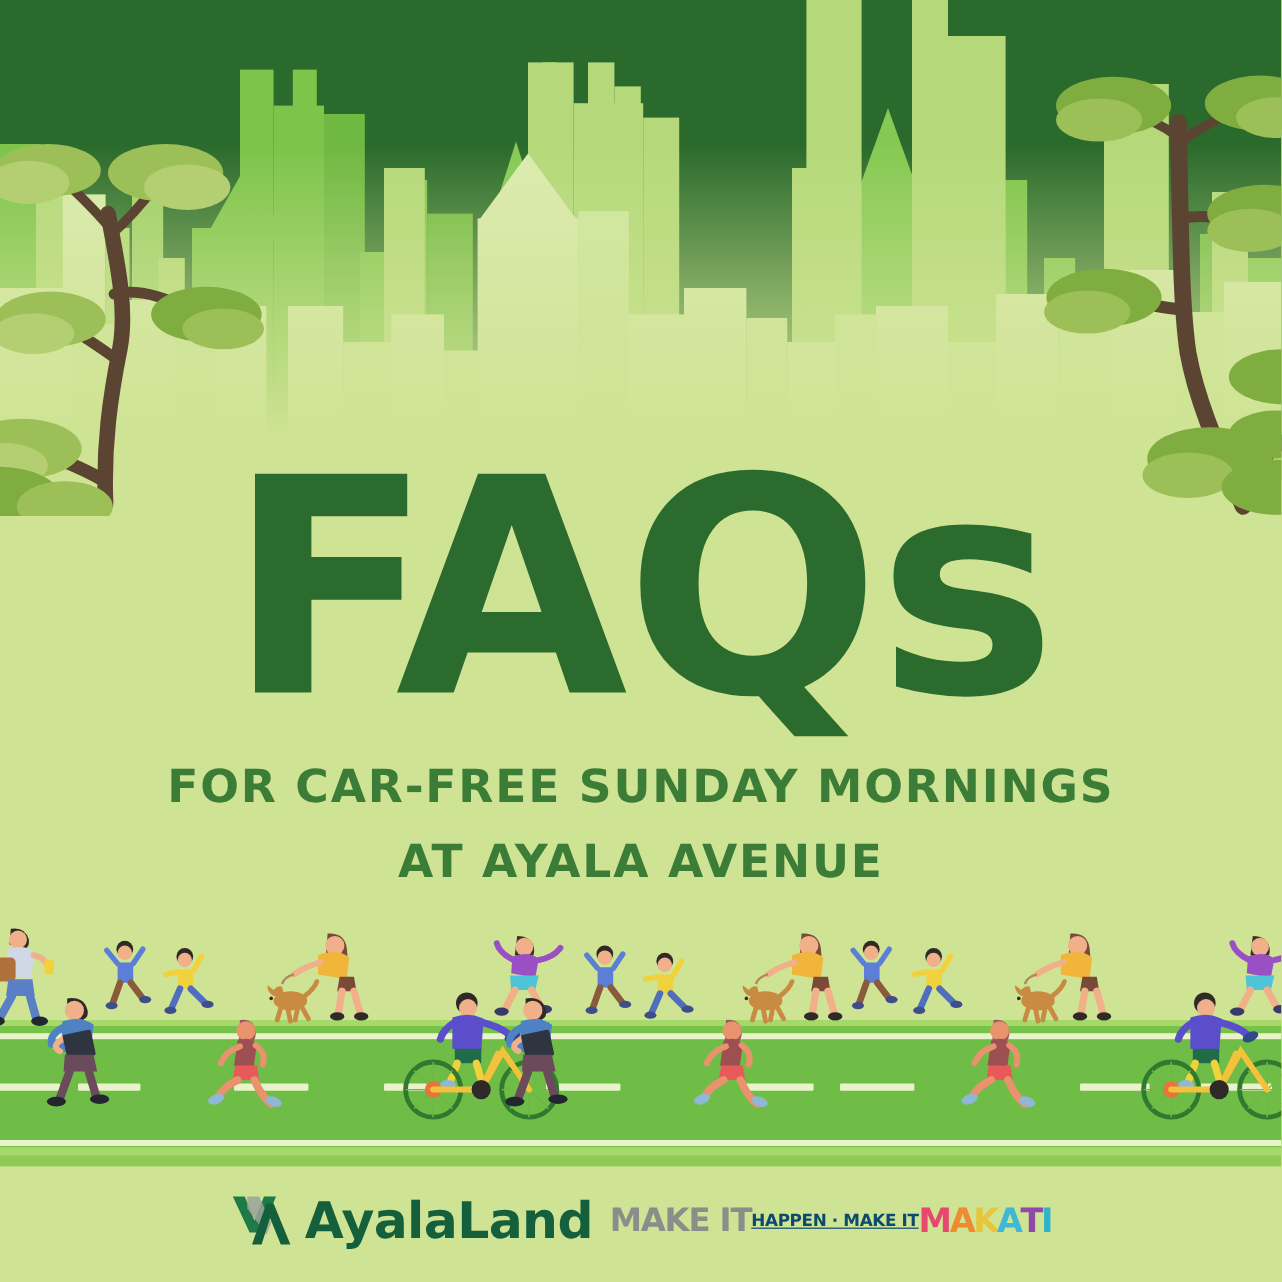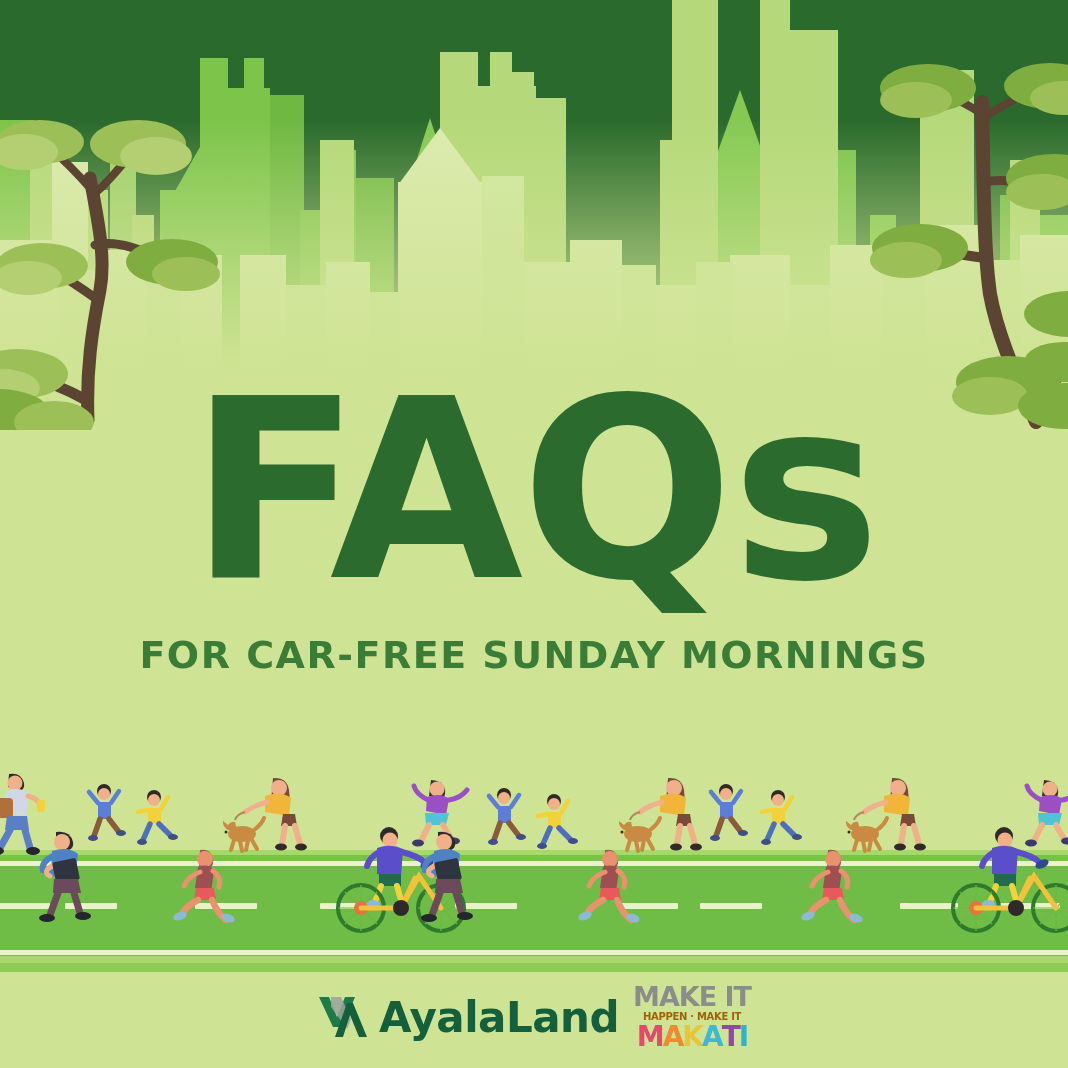--- a/index.html
+++ b/index.html
@@ -75,23 +75,23 @@
   
   #logos{
     position:absolute;left:0;top:978px;width:1068px;height:78px;
     display:flex;align-items:center;justify-content:center;gap:14px;
   }
   #ayala-logo{display:flex;align-items:center;gap:10px;}
   #ayala-word{
     font-family:"DejaVu Sans",sans-serif;
     font-weight:bold;font-size:42px;color:#15603c;letter-spacing:-0.5px;
   }
-  #makati-logo{display:flex;flex-direction:column;align-items:center;line-height:1;}
+  #makati-logo{display:flex;flex-direction:row;align-items:center;line-height:1;}
   #makati-l1{font-family:"DejaVu Sans",sans-serif;font-weight:bold;font-size:27px;color:#8a8d8a;letter-spacing:-1px;}
-  #makati-l2{font-family:"DejaVu Sans",sans-serif;font-weight:bold;font-size:10px;color:#a16207;letter-spacing:-0.3px;margin-top:2px;}
+  #makati-l2{font-family:"DejaVu Sans",sans-serif;font-weight:bold;font-size:14px;color:#0c4a6e;letter-spacing:-0.3px;margin-top:2px;text-decoration:underline;}
   #makati-l3{font-family:"DejaVu Sans",sans-serif;font-weight:bold;font-size:28px;letter-spacing:-2px;margin-top:1px;}
   #makati-l3 span{display:inline-block;}
 </style>
 </head>
 <body>
 
 <div id="poster">
 
   <div id="sky">
     <svg width="1068" height="400" viewBox="0 0 1068 400">
@@ -228,20 +228,21 @@
         <ellipse cx="132" cy="334" rx="38" ry="19" fill="#9cbf57"></ellipse>
         <ellipse cx="206" cy="344" rx="46" ry="23" fill="#7fad3f"></ellipse>
       </g>
     </svg>
   </div>
 
   <div id="title-block">
     <h1 id="faq-title">FAQs</h1>
     <div id="subtitle">
       <span class="ln">FOR CAR-FREE SUNDAY MORNINGS</span>
+      <span class="ln">AT AYALA AVENUE</span>
     </div>
   </div>
 
   <div id="scene">
     <div class="road-band" id="road-edge-top"></div>
     <div class="road-band" id="road-main"></div>
     <div class="road-band" id="road-shade"></div>
     <div class="road-band" id="road-line-top"></div>
     <div class="road-band" id="road-line-bot"></div>
     <div class="road-band" id="road-edge-bot"></div>

